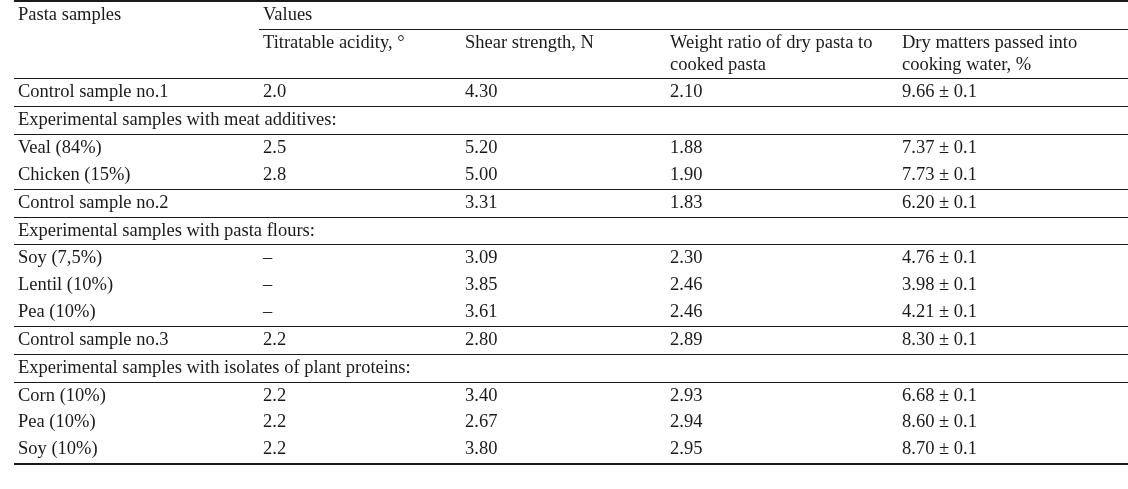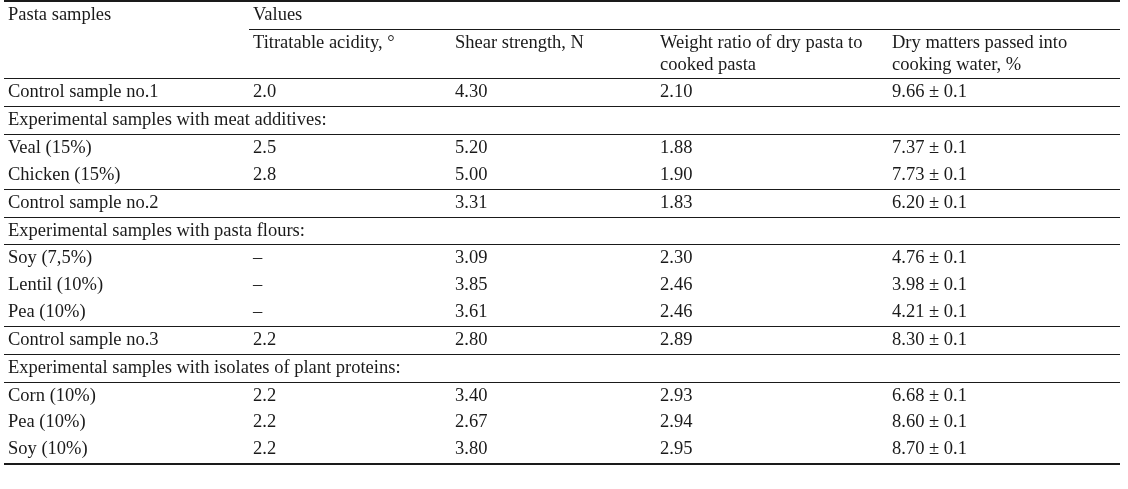--- a/index.html
+++ b/index.html
@@ -9,21 +9,21 @@
   }
   body {
     width: 1128px;
     height: 489px;
     font-family: "Liberation Serif", serif;
     color: #1a1a1a;
   }
   .table-wrap {
     width: 1128px;
     box-sizing: border-box;
-    padding: 0 4px;
+    padding: 0 14px;
   }
   table.data-table {
     width: 1116px;
     border-collapse: collapse;
     font-size: 18.5px;
     line-height: 1.18;
   }
   table.data-table td,
   table.data-table th {
     padding: 2px 4px 3px 4px;
@@ -96,21 +96,21 @@
         <td class="val-cell">2.0</td>
         <td class="val-cell">4.30</td>
         <td class="val-cell">2.10</td>
         <td class="val-cell nm">9.66 ± 0.1</td>
       </tr>
 
       <tr class="section-row row-rule-top">
         <td colspan="5">Experimental samples with meat additives:</td>
       </tr>
       <tr class="row-rule-top">
-        <td>Veal (15%)</td>
+        <td>Veal (84%)</td>
         <td class="val-cell">2.5</td>
         <td class="val-cell">5.20</td>
         <td class="val-cell">1.88</td>
         <td class="val-cell nm">7.37 ± 0.1</td>
       </tr>
       <tr>
         <td>Chicken (15%)</td>
         <td class="val-cell">2.8</td>
         <td class="val-cell">5.00</td>
         <td class="val-cell">1.90</td>

